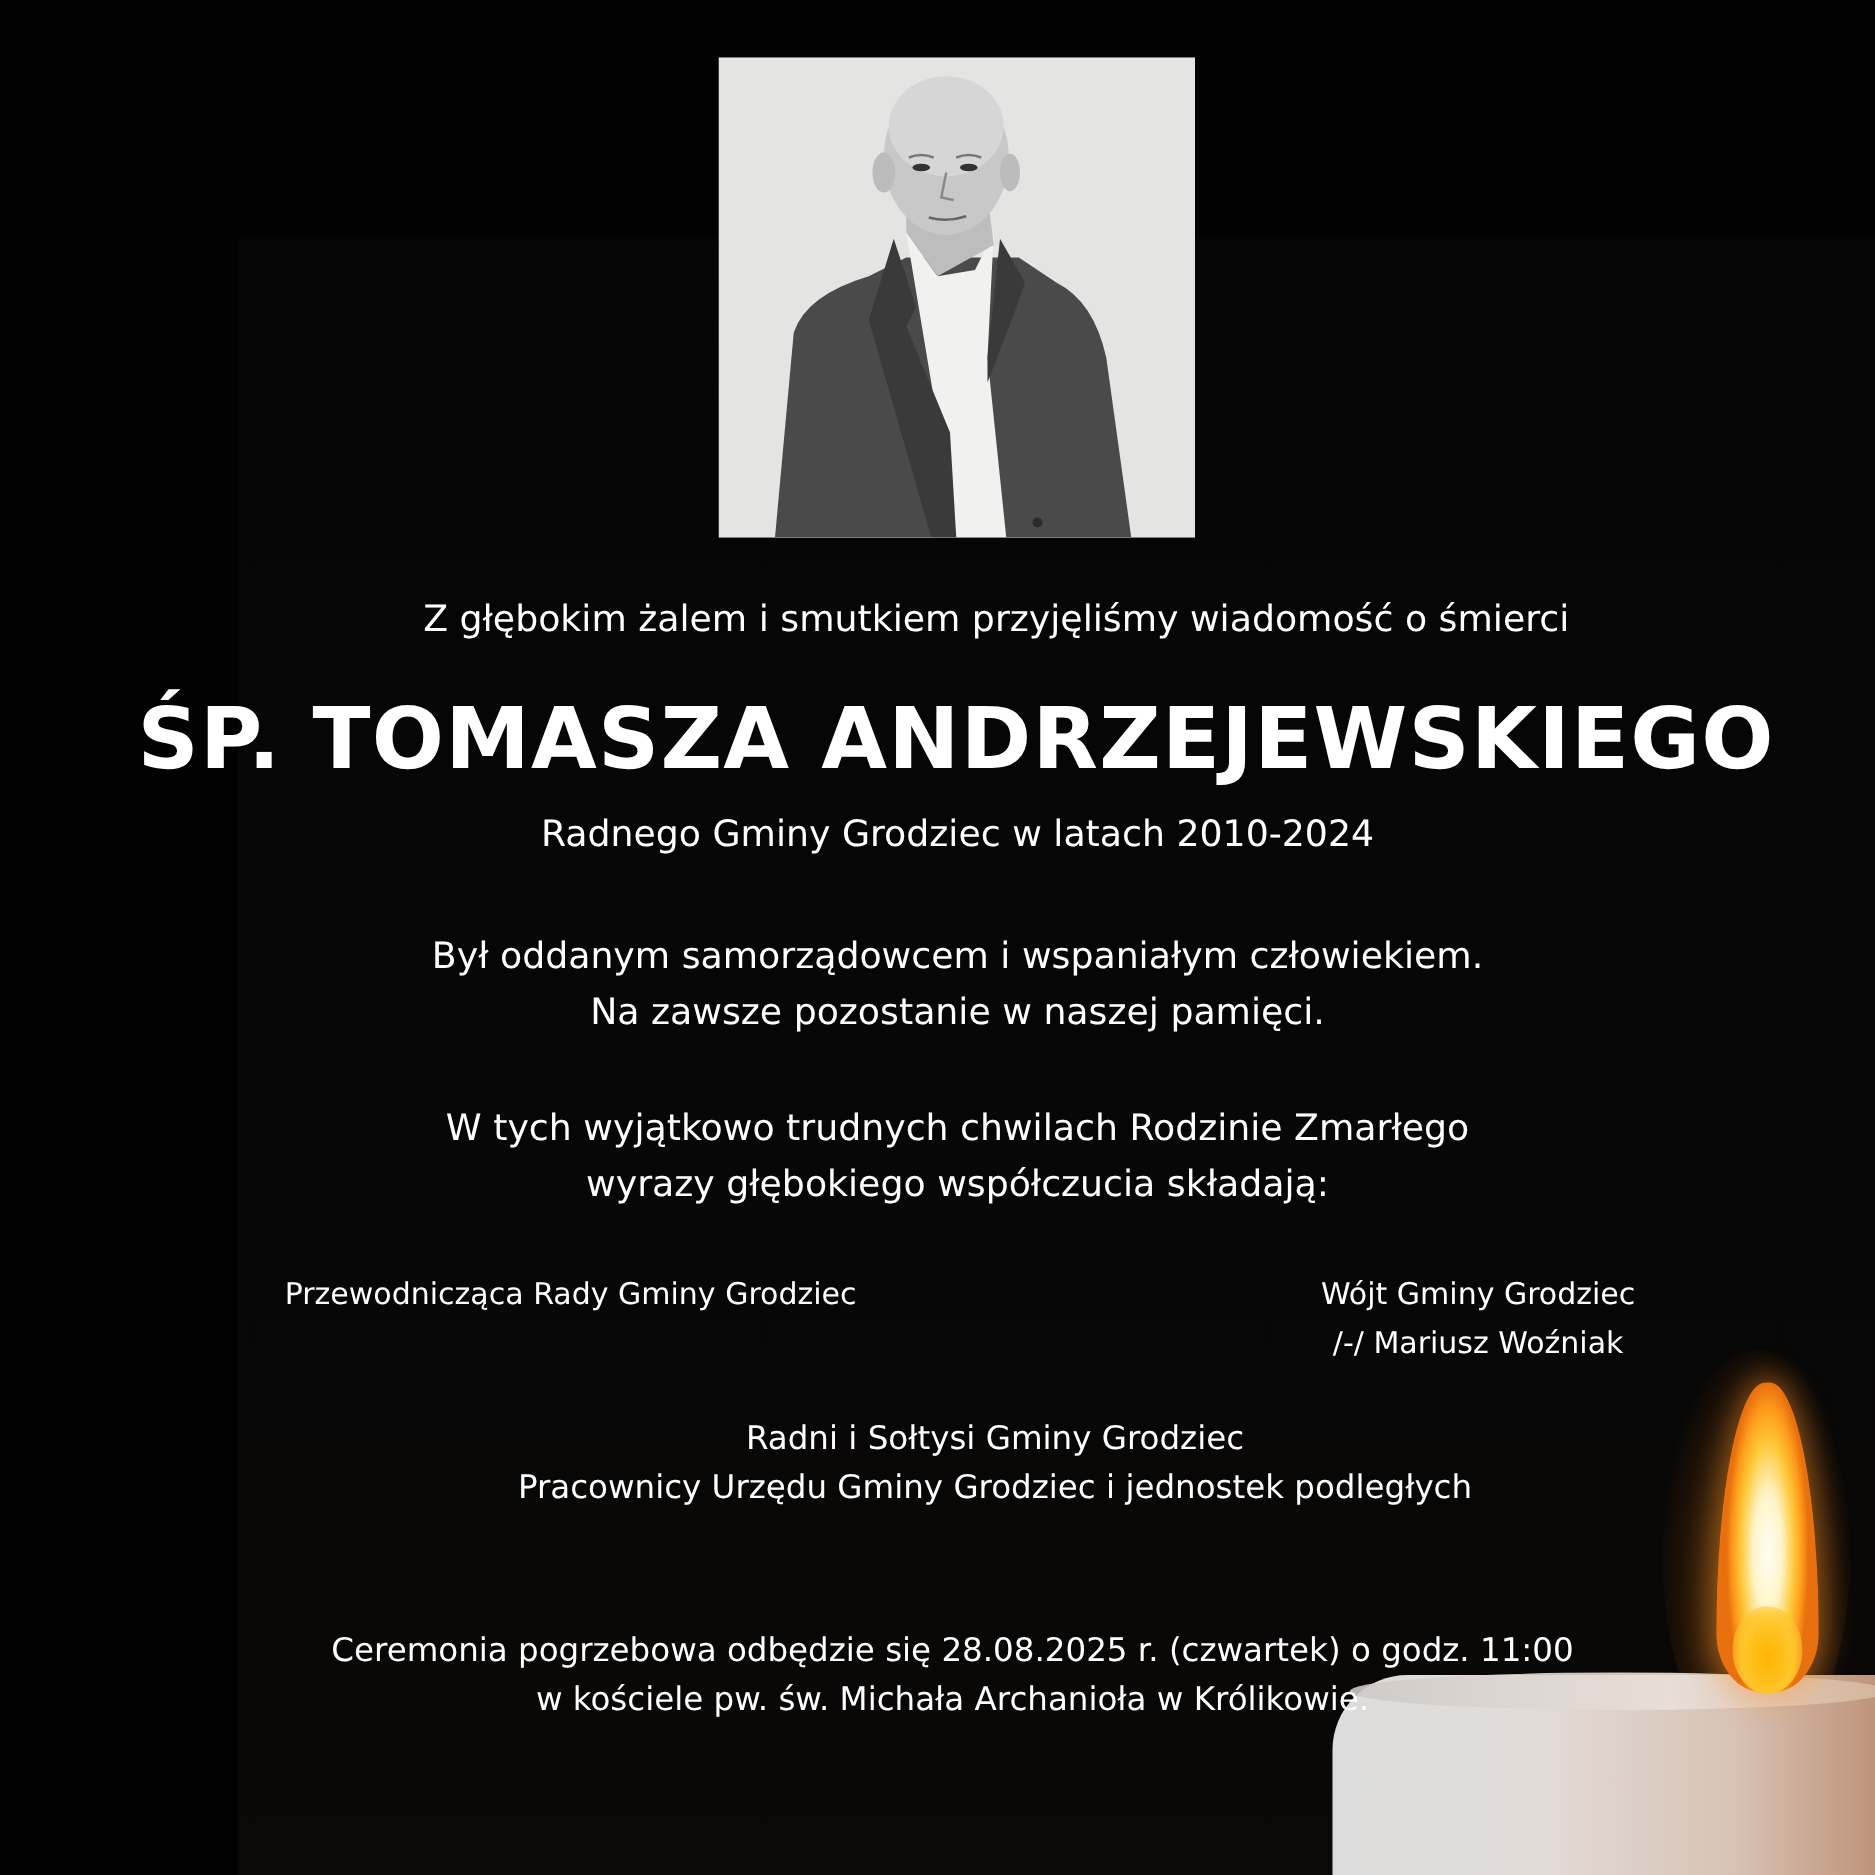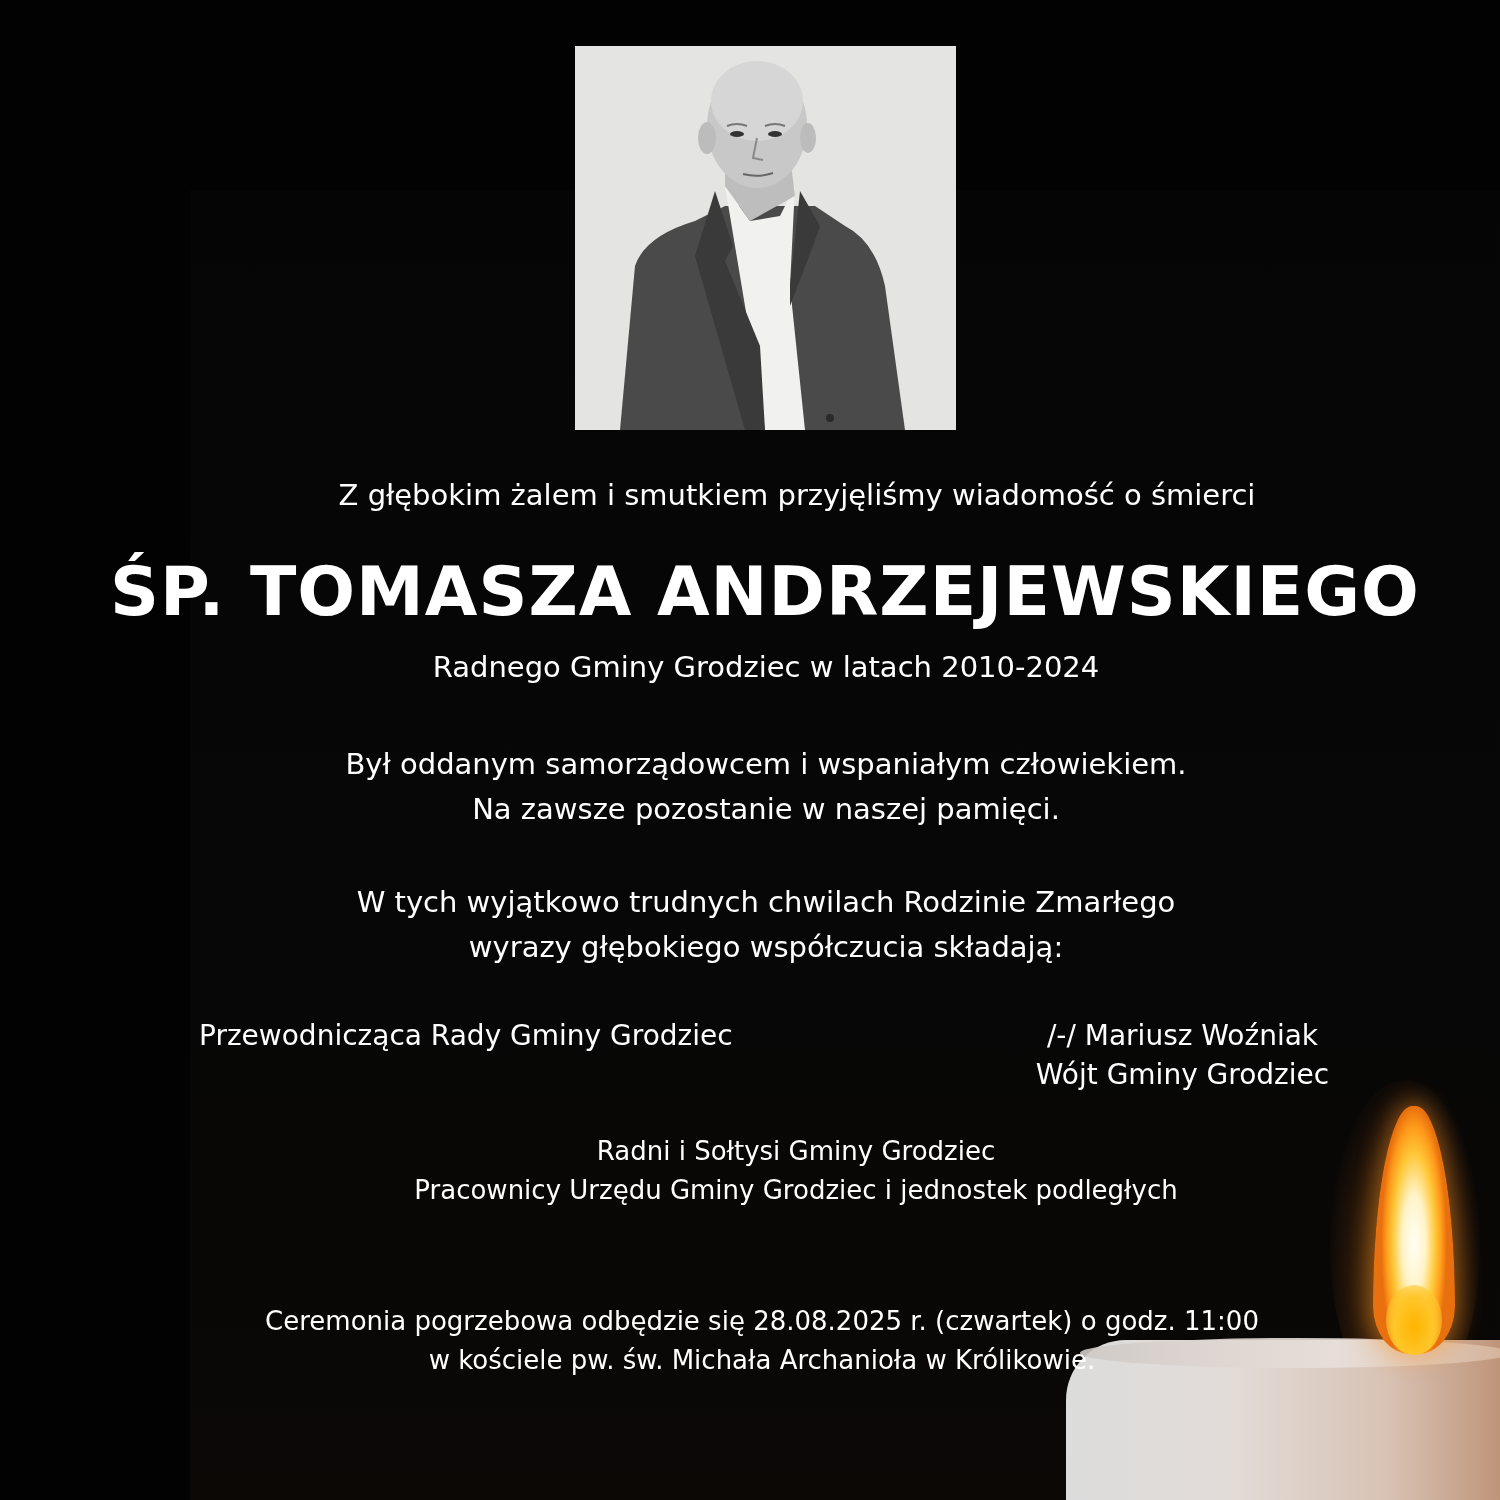--- a/index.html
+++ b/index.html
@@ -51,21 +51,21 @@
       left: 15px;
     }
     .role { top: 650px; font-size: 29px; left: 16px; }
     .tribute { top: 742px; font-size: 29px; line-height: 45px; left: 16px; }
     .condolence { top: 880px; font-size: 29px; line-height: 45px; left: 16px; }
 
     .sig {
       position: absolute;
       text-align: center;
       white-space: nowrap;
-      font-size: 28px;
+      font-size: 24px;
       line-height: 39px;
     }
     .sig-left { left: 199px; top: 1016px; width: 515px; }
     .sig-right { left: 1030px; top: 1016px; width: 305px; }
     .group { top: 1132px; font-size: 26px; line-height: 39px; left: 46px; }
     .ceremony { top: 1302px; font-size: 26px; line-height: 39px; left: 12px; }
 
     
     .candle {
       position: absolute;
@@ -151,22 +151,22 @@
 <div class="text condolence">
   <div>W tych wyjątkowo trudnych chwilach Rodzinie Zmarłego</div>
   <div>wyrazy głębokiego współczucia składają:</div>
 </div>
 
 <div class="sig sig-left">
   <div>Przewodnicząca Rady Gminy Grodziec</div>
 </div>
 
 <div class="sig sig-right">
+  <div>Wójt Gminy Grodziec</div>
   <div>/-/ Mariusz Woźniak</div>
-  <div>Wójt Gminy Grodziec</div>
 </div>
 
 <div class="text group">
   <div>Radni i Sołtysi Gminy Grodziec</div>
   <div>Pracownicy Urzędu Gminy Grodziec i jednostek podległych</div>
 </div>
 
 <div class="flame-glow"></div>
 <div class="candle"></div>
 <div class="candle-top"></div>

